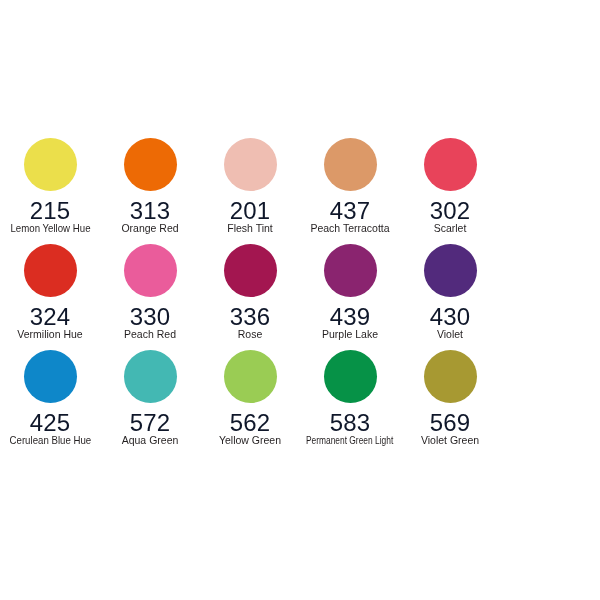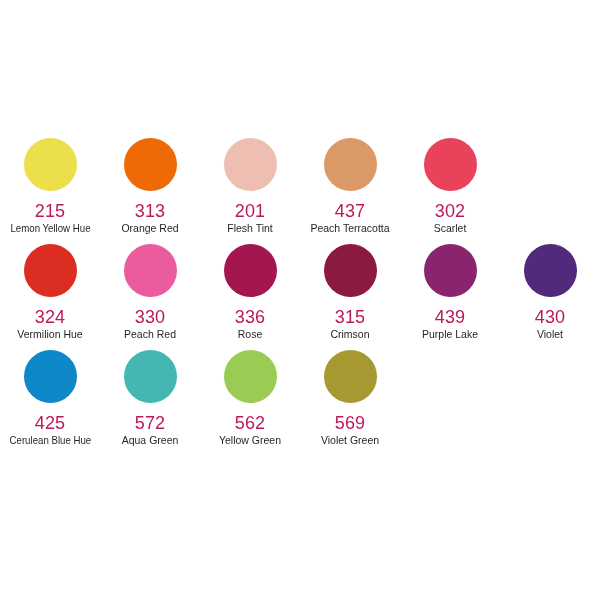--- a/index.html
+++ b/index.html
@@ -52,26 +52,26 @@
 
   .swatch-dot {
     width: 53px;
     height: 53px;
     border-radius: 50%;
     margin-top: 4px;
     flex: none;
   }
 
   .swatch-code {
-    font-size: 18px;
+    font-size: 24px;
     line-height: 20px;
     letter-spacing: 0.2px;
     margin-top: 10px;
     font-weight: 400;
-    color: #be185d;
+    color: #0f172a;
     white-space: nowrap;
   }
 
   .swatch-name {
     font-size: 10.5px;
     line-height: 13px;
     margin-top: 1px;
     font-weight: 400;
     color: #231f20;
     white-space: nowrap;
@@ -124,25 +124,20 @@
           <div class="swatch-dot" style="background: rgb(234, 92, 155);"></div>
           <div class="swatch-code">330</div>
           <div class="swatch-name">Peach Red</div>
         </div>
         <div class="swatch-cell">
           <div class="swatch-dot" style="background: rgb(163, 22, 80);"></div>
           <div class="swatch-code">336</div>
           <div class="swatch-name">Rose</div>
         </div>
         <div class="swatch-cell">
-          <div class="swatch-dot" style="background: rgb(138, 26, 62);"></div>
-          <div class="swatch-code">315</div>
-          <div class="swatch-name">Crimson</div>
-        </div>
-        <div class="swatch-cell">
           <div class="swatch-dot" style="background: rgb(138, 36, 111);"></div>
           <div class="swatch-code">439</div>
           <div class="swatch-name">Purple Lake</div>
         </div>
         <div class="swatch-cell">
           <div class="swatch-dot" style="background: rgb(82, 42, 124);"></div>
           <div class="swatch-code">430</div>
           <div class="swatch-name">Violet</div>
         </div>
       </div>
@@ -156,19 +151,24 @@
           <div class="swatch-dot" style="background: rgb(67, 184, 179);"></div>
           <div class="swatch-code">572</div>
           <div class="swatch-name">Aqua Green</div>
         </div>
         <div class="swatch-cell">
           <div class="swatch-dot" style="background: rgb(154, 204, 84);"></div>
           <div class="swatch-code">562</div>
           <div class="swatch-name">Yellow Green</div>
         </div>
         <div class="swatch-cell">
+          <div class="swatch-dot" style="background: rgb(6, 146, 71);"></div>
+          <div class="swatch-code">583</div>
+          <div class="swatch-name xlong">Permanent Green Light</div>
+        </div>
+        <div class="swatch-cell">
           <div class="swatch-dot" style="background: rgb(167, 153, 50);"></div>
           <div class="swatch-code">569</div>
           <div class="swatch-name">Violet Green</div>
         </div>
       </div>
     </div>
 </div>
 
 </body></html>

